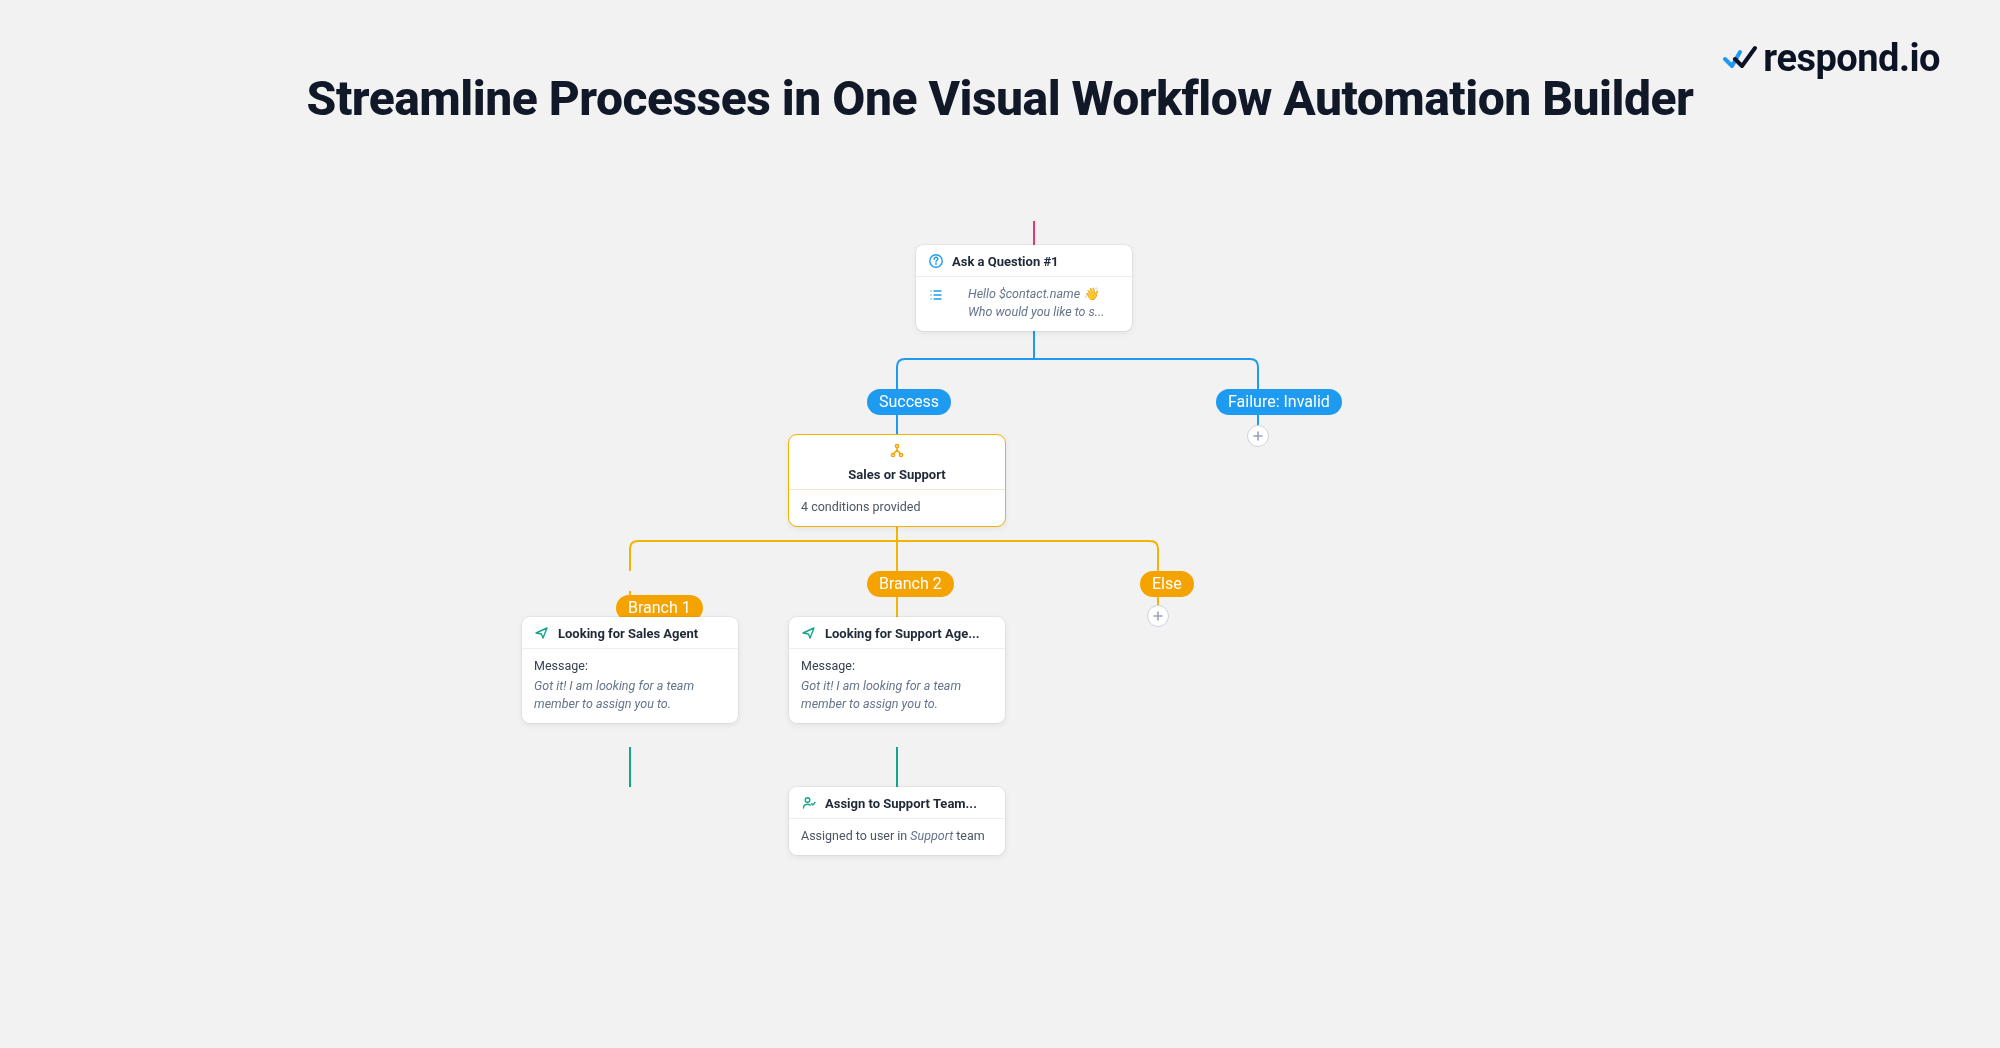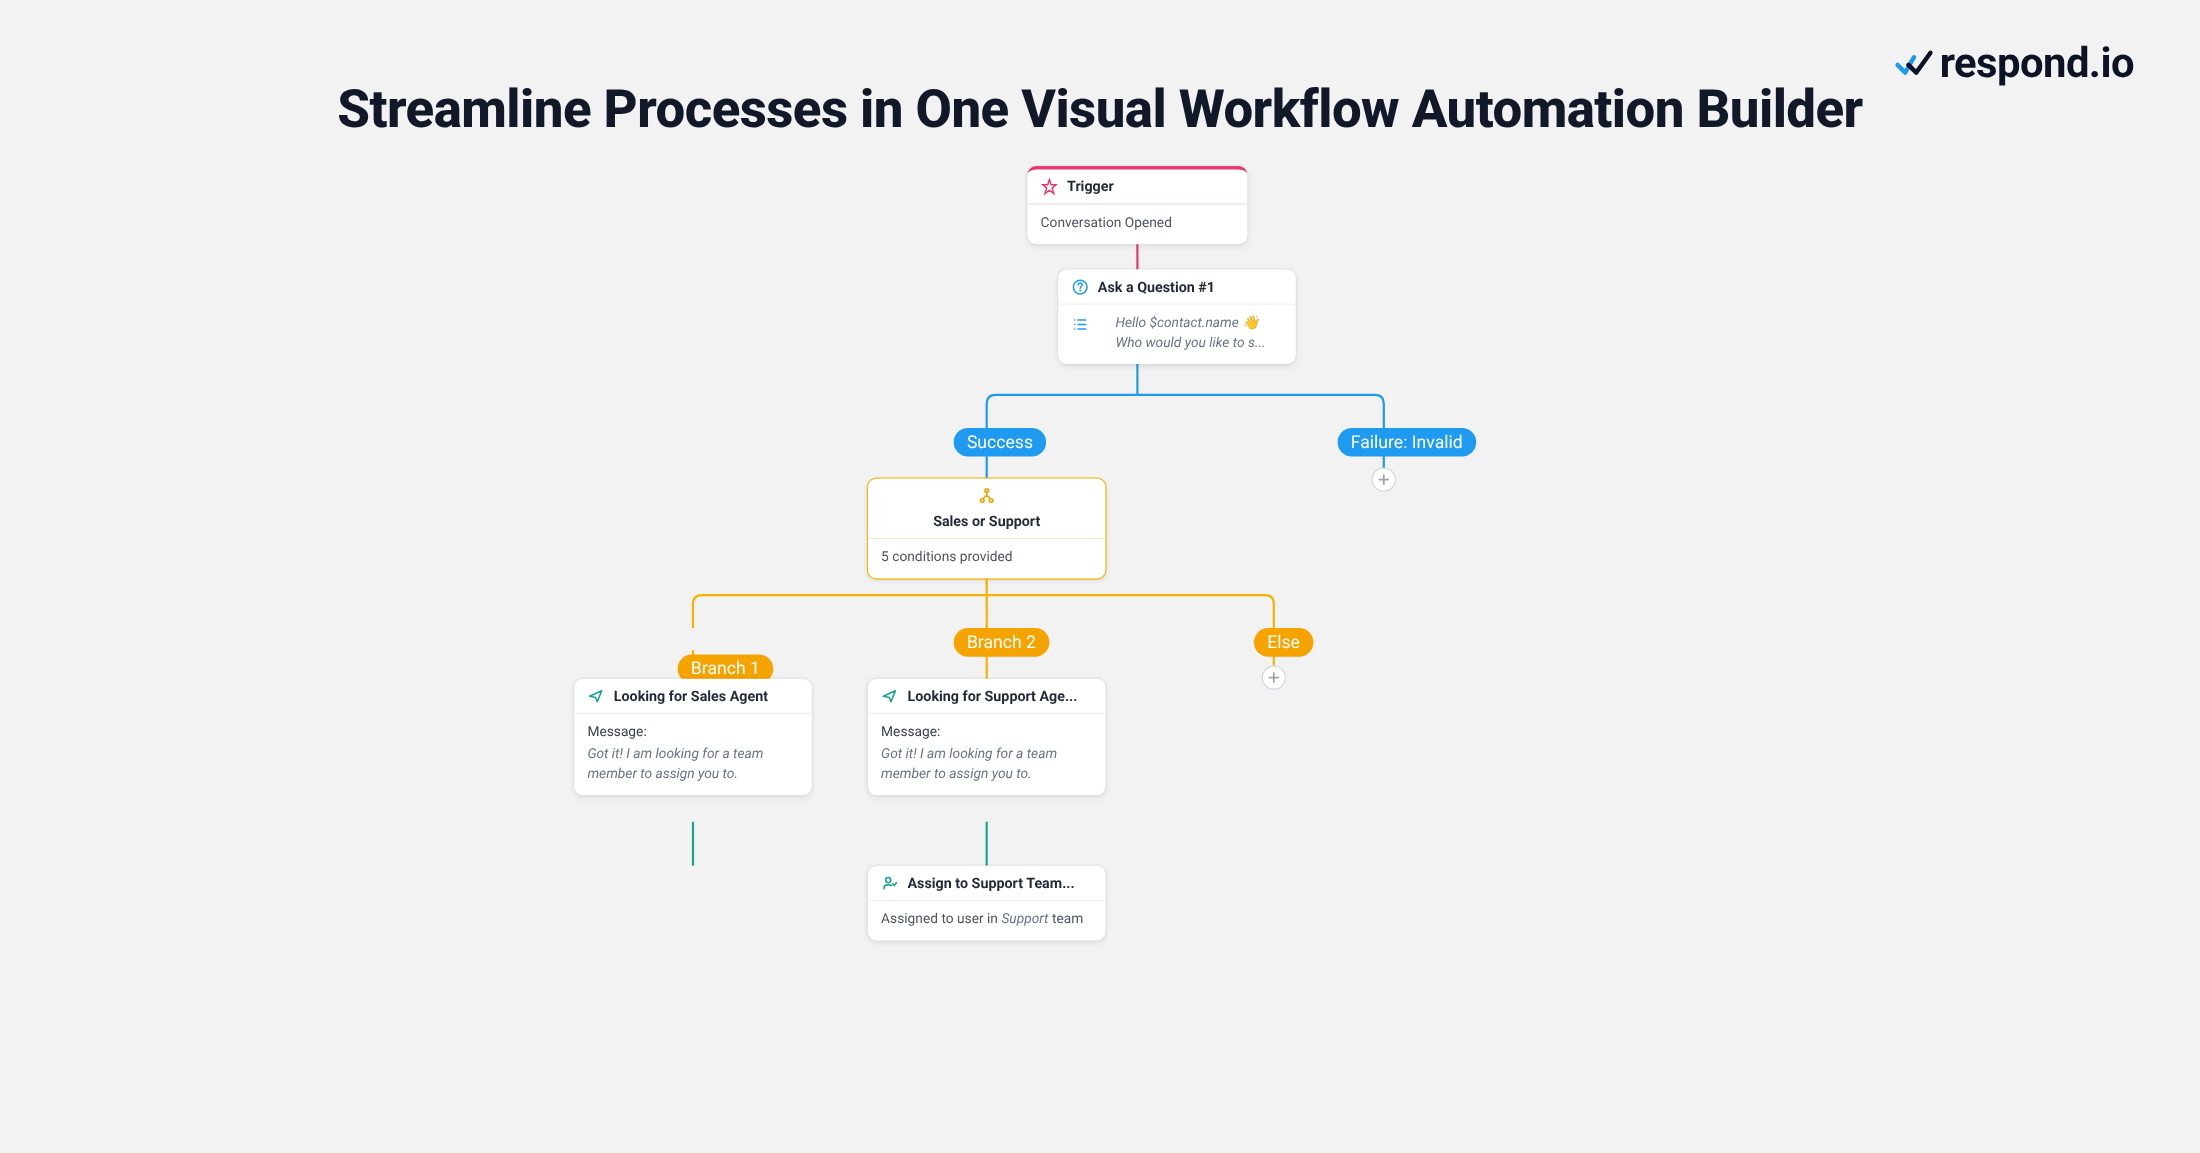--- a/index.html
+++ b/index.html
@@ -127,33 +127,22 @@
 
     <line x1="630" y1="464" x2="630" y2="490" stroke="#f5b301" stroke-width="2"></line>
 
     <line x1="897" y1="464" x2="897" y2="490" stroke="#f5b301" stroke-width="2"></line>
 
     <line x1="630" y1="620" x2="630" y2="660" stroke="#14a58b" stroke-width="2"></line>
 
     <line x1="897" y1="620" x2="897" y2="660" stroke="#14a58b" stroke-width="2"></line>
   </svg>
 
-  <div class="node w-node trigger-border" style="left:934px; top:24px;">
-    <div class="node-header" style="border-bottom-color:#f6d6e1;">
-      <span class="icon">
-        <svg viewBox="0 0 16 16">
-            <path d="M8 1 L9.5 6 L14 6 L10.5 9 L12 14 L8 11 L4 14 L5.5 9 L2 6 L6.5 6 Z" fill="none" stroke="#e6386d" stroke-width="1.3"></path>
-          </svg>
-      </span>
-      <span>Trigger</span>
-    </div>
-    <div class="node-body">Conversation Opened</div>
-  </div>
-
-  <div class="node w-node-wide" style="left:962px; top:118px;">
+
+  <div class="node w-node-wide" style="left:916px; top:118px;">
     <div class="node-header">
       <span class="icon">
         <svg viewBox="0 0 16 16">
             <circle cx="8" cy="8" r="6.2" fill="none" stroke="#1e9bf0" stroke-width="1.4"></circle>
             <path d="M6.2 6.2 C6.2 5 7 4.2 8 4.2 C9 4.2 9.8 5 9.8 6 C9.8 7.4 8 7.2 8 9" stroke="#1e9bf0" stroke-width="1.4" fill="none" stroke-linecap="round"></path>
             <circle cx="8" cy="11" r="0.9" fill="#1e9bf0"></circle>
           </svg>
       </span>
       <span>Ask a Question #1</span>
     </div>
@@ -192,21 +181,21 @@
             <g stroke="#f5a300" stroke-width="1.5" fill="none" stroke-linecap="round">
               <circle cx="8" cy="3" r="1.6"></circle>
               <circle cx="4" cy="12" r="1.6"></circle>
               <circle cx="12" cy="12" r="1.6"></circle>
               <path d="M8 4.6 V7 M8 7 L4.8 10.4 M8 7 L11.2 10.4"></path>
             </g>
           </svg>
       </span>
       <span>Sales or Support</span>
     </div>
-    <div class="node-body">5 conditions provided</div>
+    <div class="node-body">4 conditions provided</div>
   </div>
 
   <div class="pill pill-amber" style="left:600px; top:468px;margin-left:16px;">Branch 1</div>
   <div class="pill pill-amber" style="left:867px; top:444px;">Branch 2</div>
   <div class="pill pill-amber" style="left:1140px; top:444px;">Else</div>
   <div class="add-btn" style="left:1147px; top:478px;">
     <svg width="12" height="12" viewBox="0 0 12 12">
         <path d="M6 2v8M2 6h8" stroke="#9aa3b2" stroke-width="1.6" stroke-linecap="round"></path>
       </svg>
   </div>

